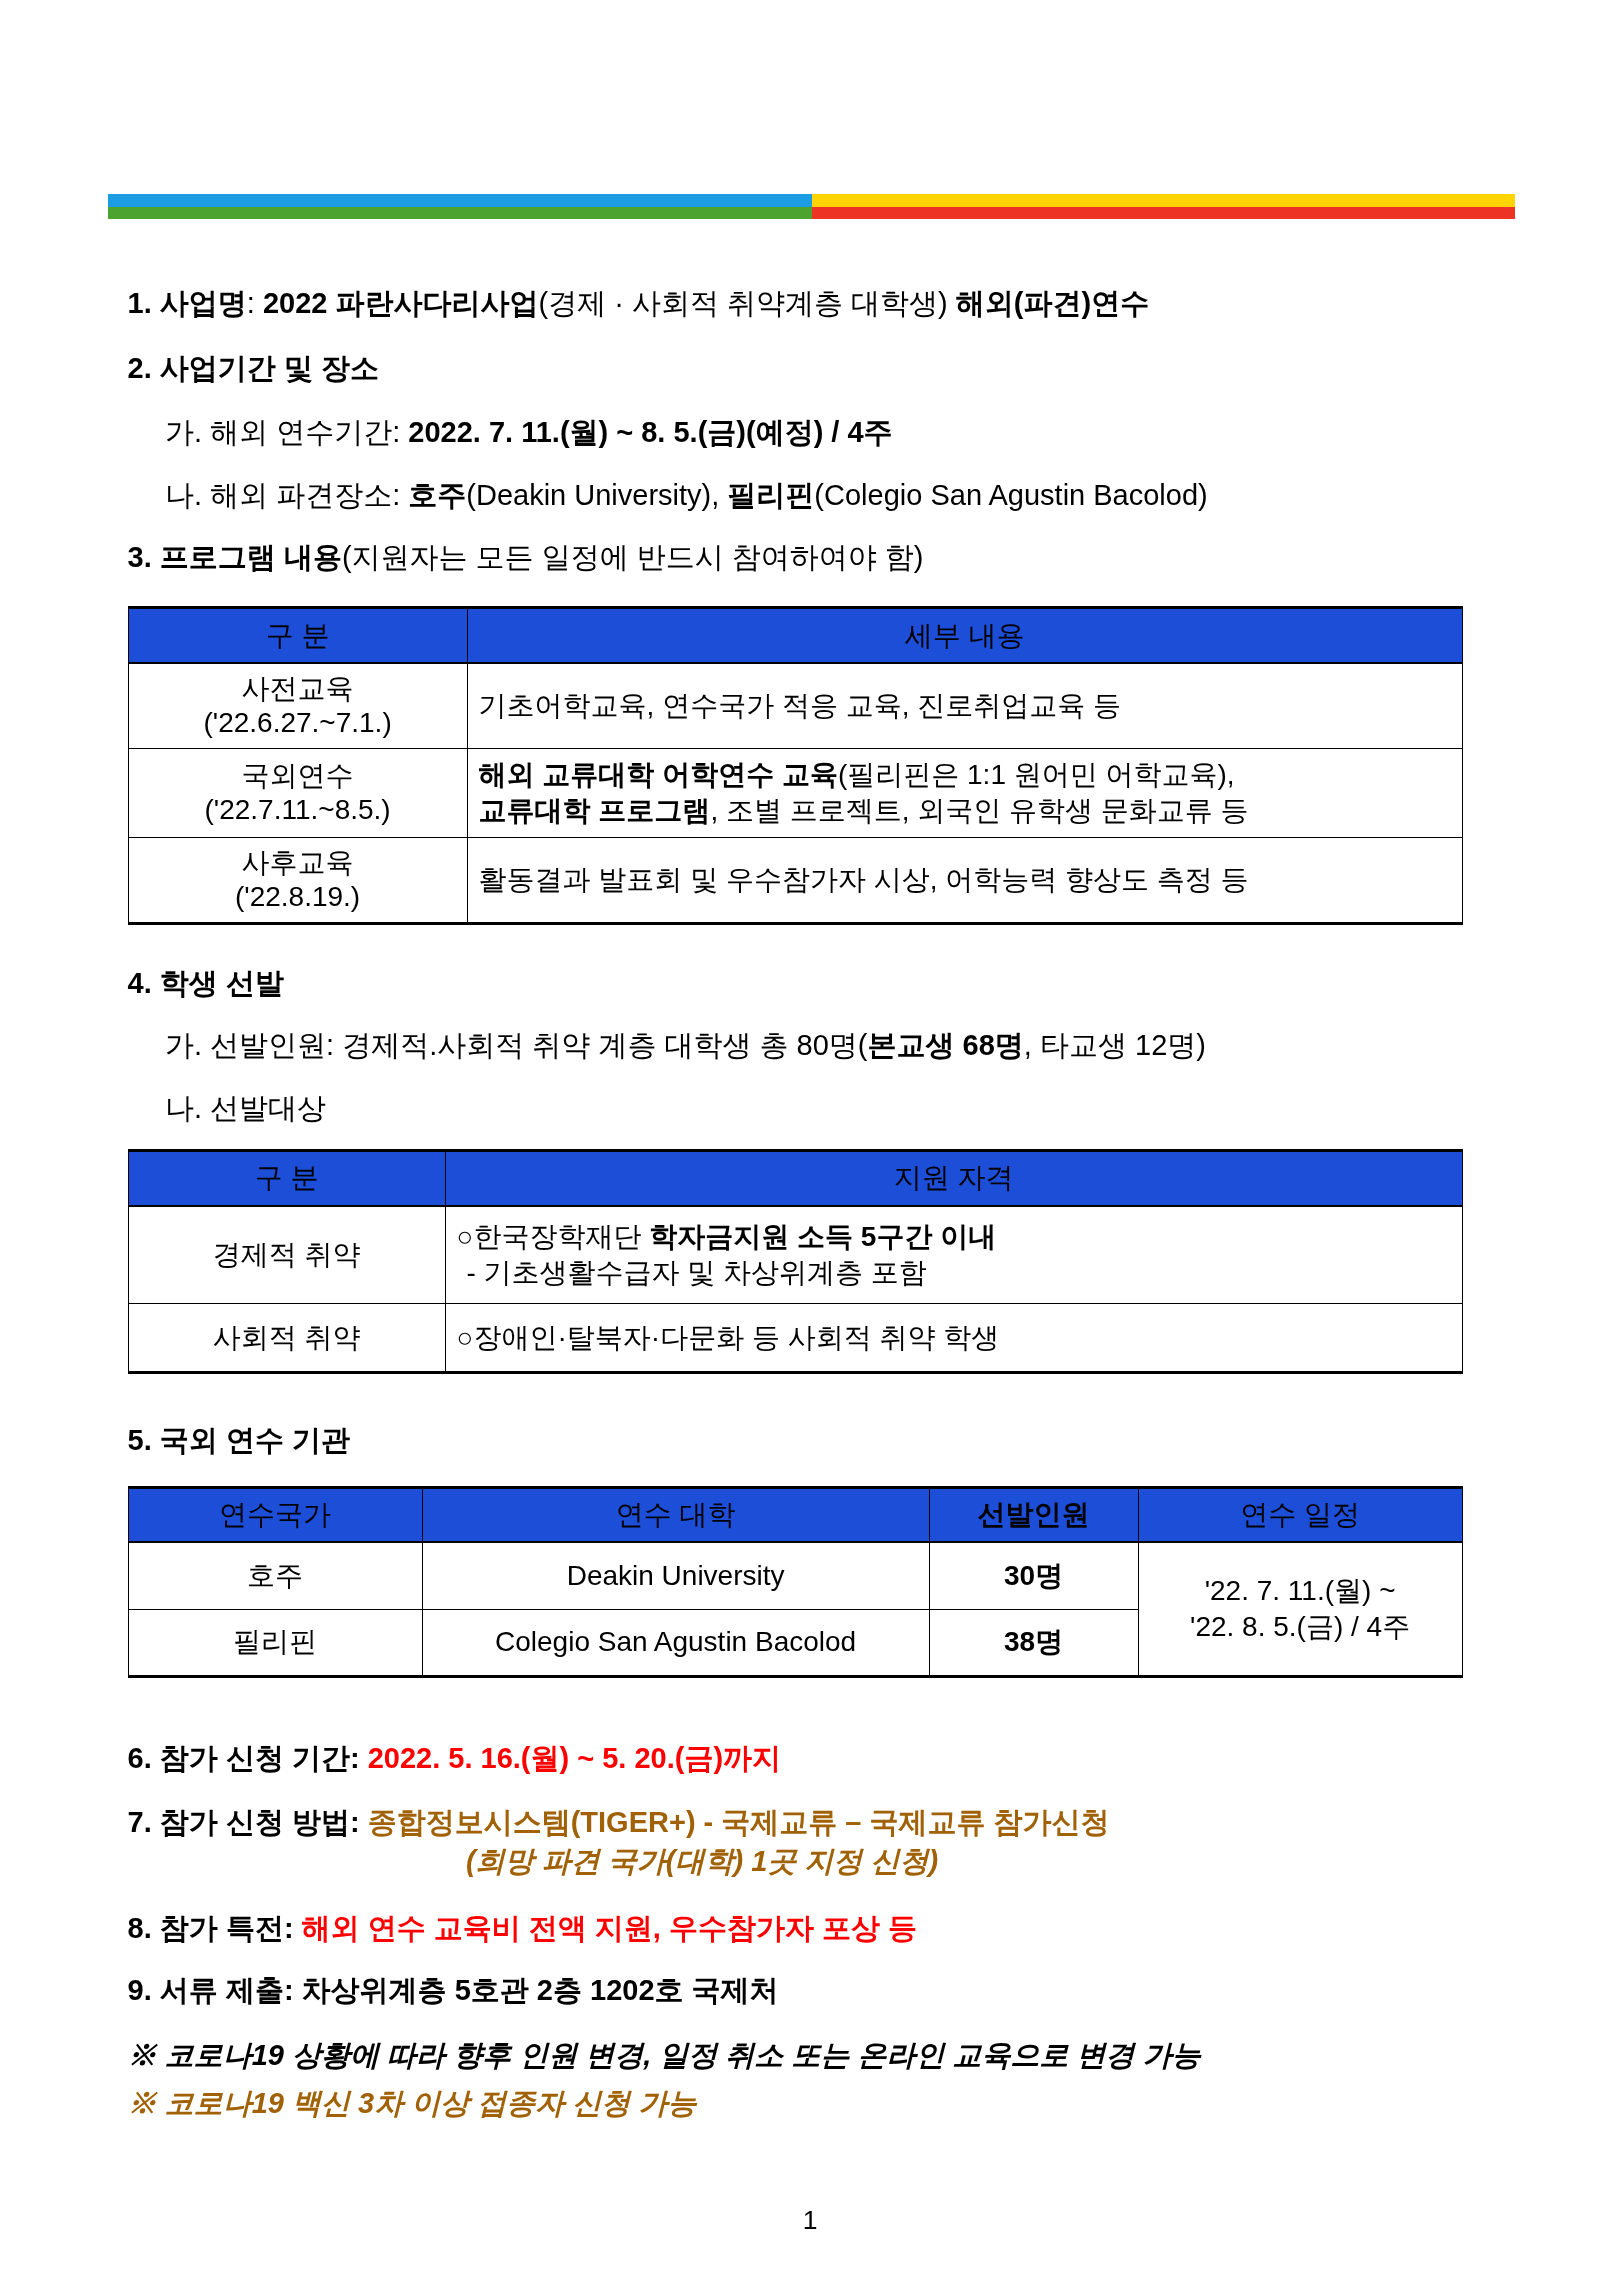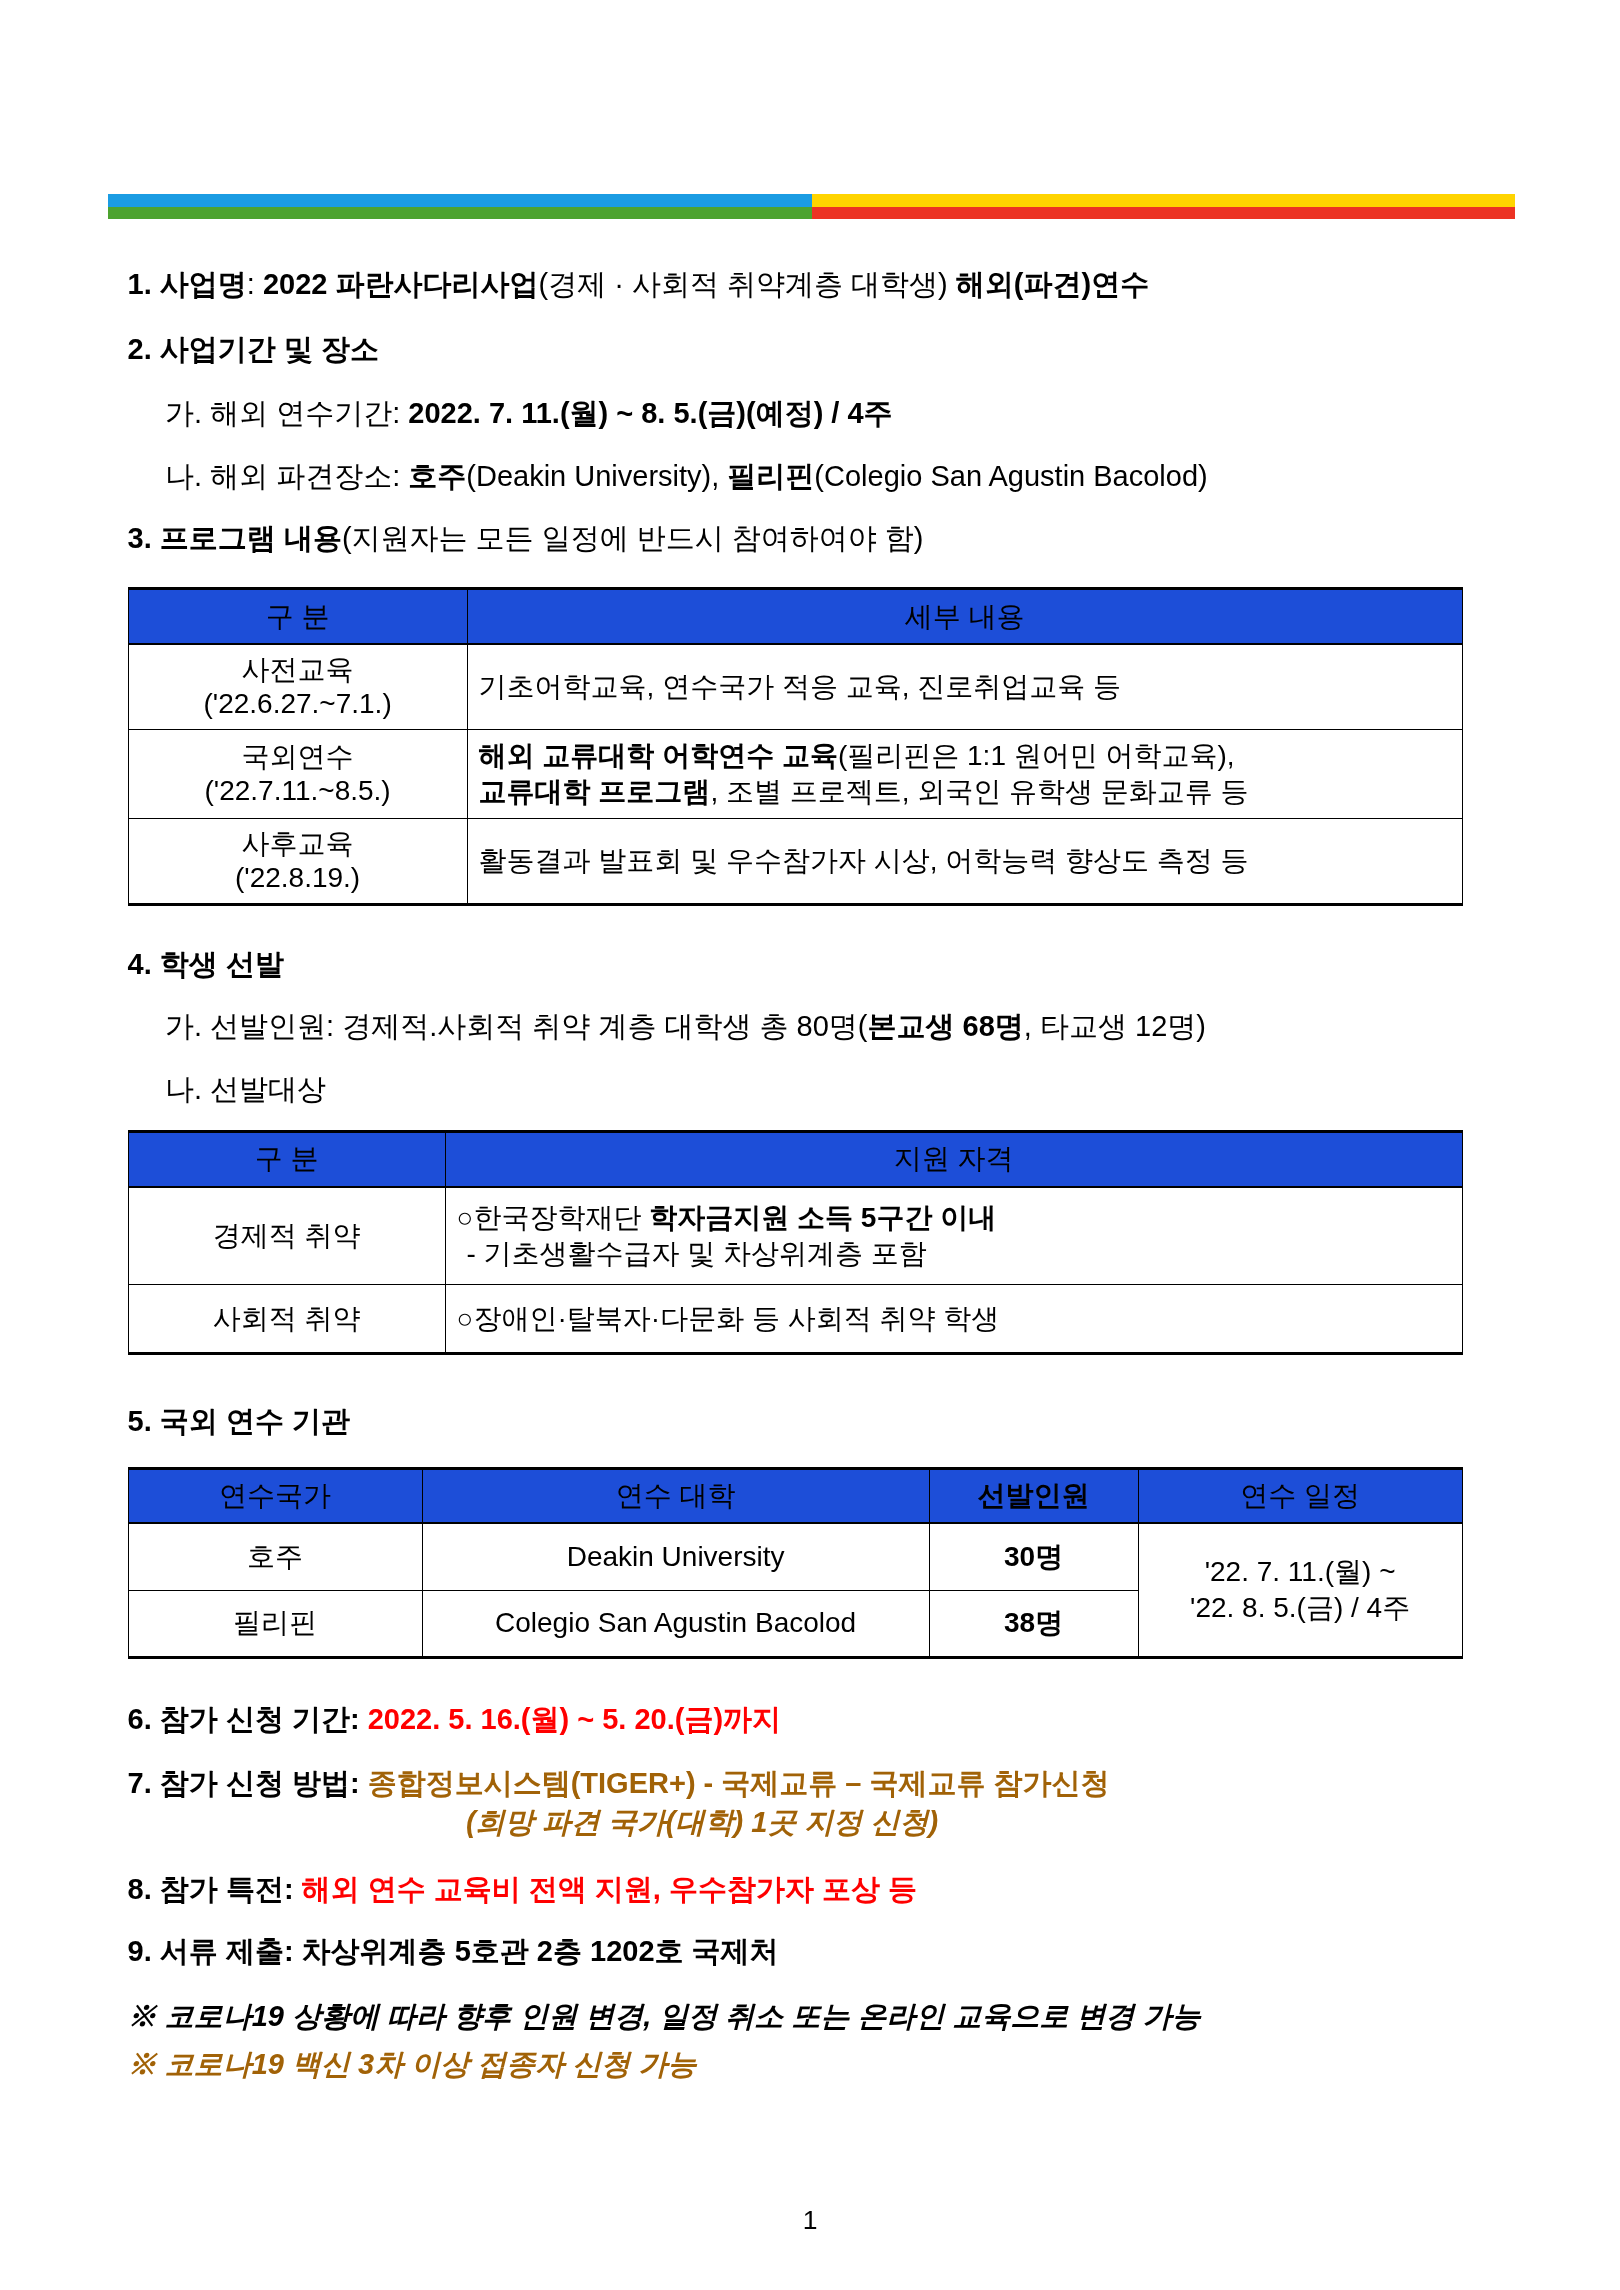--- a/index.html
+++ b/index.html
@@ -25,27 +25,27 @@
 
   
   .line { font-size:29px; line-height:39px; white-space:nowrap; }
   .sec  { padding-left:19.6px; }
   .sub  { padding-left:57px; }
   .b    { font-weight:bold; }
   .red  { color:#FF0000; }
   .blue { color:#a16207; }
   .it   { font-style:italic; }
 
-  .mt-s1  { margin-top:46px; }
+  .mt-s1  { margin-top:65px; }
   .mt-26  { margin-top:25.5px; }
   .mt-24  { margin-top:23.5px; }
   .mt-28  { margin-top:27.4px; }
   .mt-40  { margin-top:39px; }
   .mt-48  { margin-top:47px; }
-  .mt-60  { margin-top:41px; }
+  .mt-60  { margin-top:61px; }
   .mt-10  { margin-top:9.8px; }
   .mt-tbl1 { margin-top:29px; }
   .mt-tbl2 { margin-top:21.6px; }
 
   
   table {
     border-collapse:collapse; table-layout:fixed;
     margin-left:19.6px; width:1335px;
     border-top:3.9px solid #000; border-bottom:3.9px solid #000;
   }

